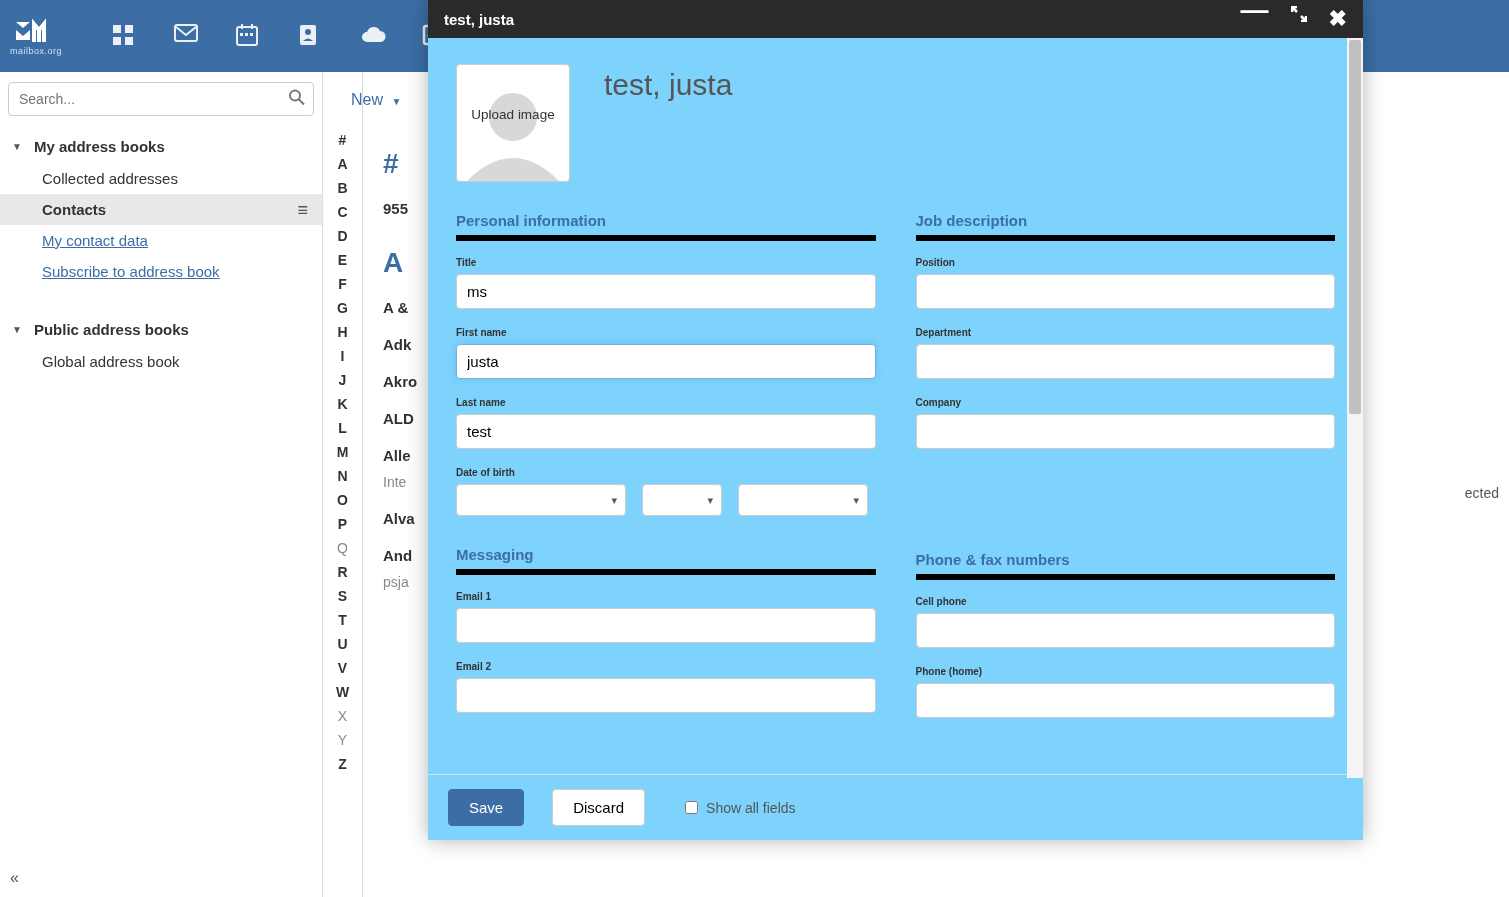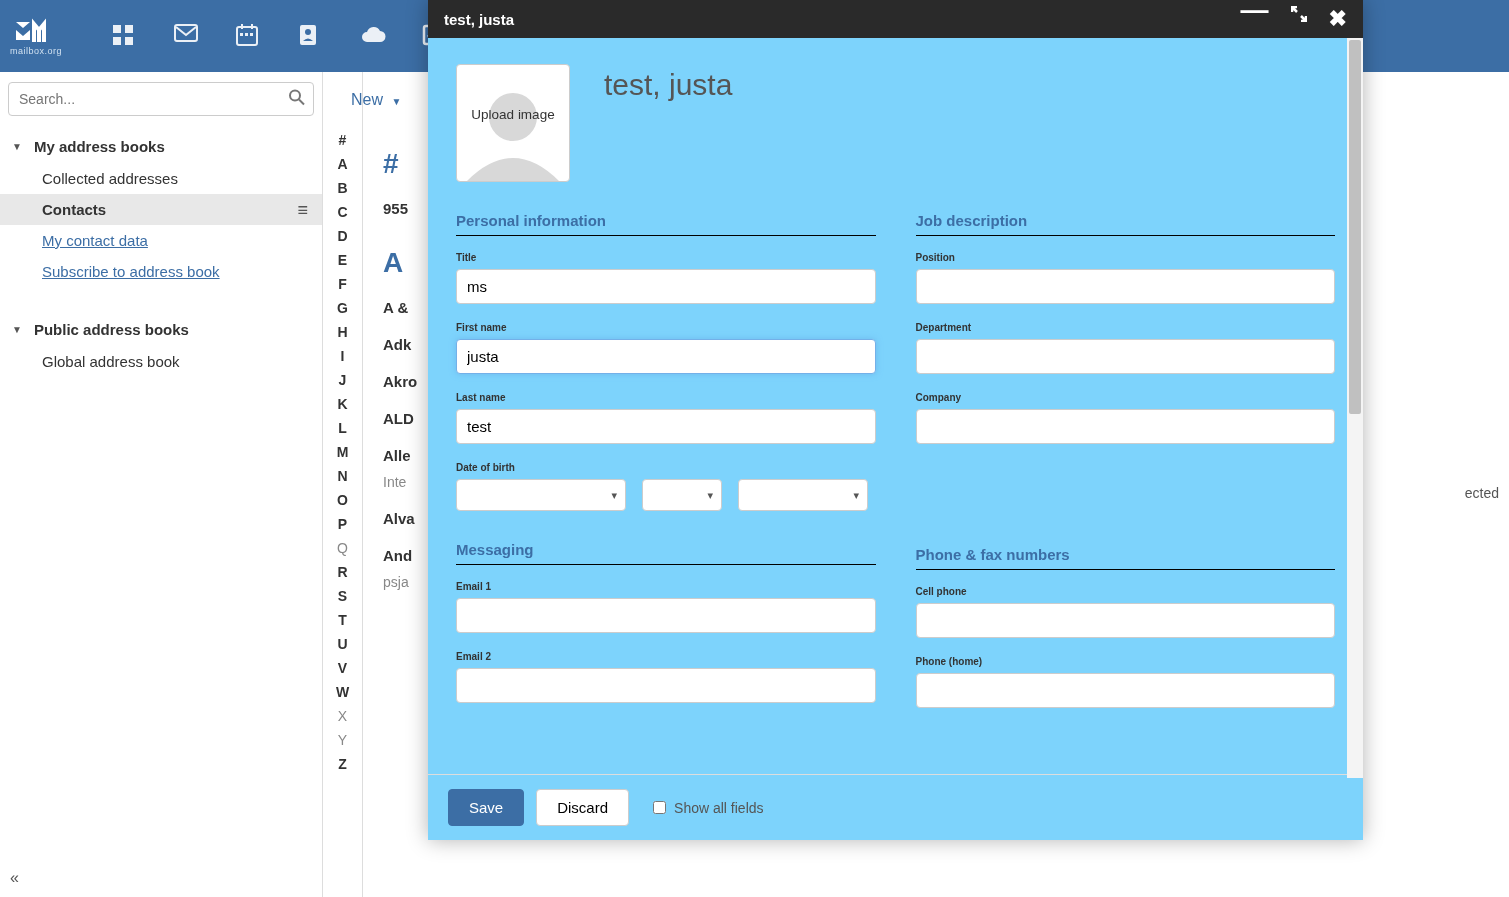--- a/index.html
+++ b/index.html
@@ -42,29 +42,29 @@
 .float-header-actions { margin-left: auto; display: flex; gap: 22px; }
 .fh-icon { color: #fff; cursor: pointer; font-weight: 700; }
 .float-body { flex: 1; overflow-y: auto; padding: 26px 28px 10px; position: relative; }
 .contact-top { display: flex; align-items: flex-start; gap: 34px; margin-bottom: 30px; }
 .avatar-box { width: 114px; height: 118px; border: 1px solid #ccc; border-radius: 4px; position: relative; background: #fff; cursor: pointer; overflow: hidden; }
 .avatar-placeholder { position: absolute; bottom: 0; left: 50%; transform: translateX(-50%); }
 .avatar-label { position: absolute; top: 42px; width: 100%; text-align: center; font-size: 13.5px; color: #333; z-index: 2; }
 .contact-name { font-size: 30px; color: #555; font-weight: 400; margin-top: 4px; }
 .form-cols { display: flex; gap: 40px; }
 .form-col { flex: 1; }
-.section-title { color: #3c6ea5; font-weight: 700; font-size: 15px; padding-bottom: 6px; border-bottom: 1px solid #000000; margin-bottom: 16px; }
+.section-title { color: #3c6ea5; font-weight: 700; font-size: 15px; padding-bottom: 6px; border-bottom: 6px solid #000000; margin-bottom: 16px; }
 .field-label { font-weight: 700; font-size: 10px; margin-bottom: 6px; }
 .field-input { width: 100%; padding: 8px 10px; border: 1px solid #ccc; border-radius: 4px; font-size: 15px; margin-bottom: 18px; }
 .field-input.focused { border-color: #74b0e8; box-shadow: 0 0 6px rgba(100,170,230,0.6); outline: none; }
 .dob-row { display: flex; gap: 16px; margin-bottom: 30px; }
 .dob-select { border: 1px solid #ccc; border-radius: 4px; padding: 7px 10px; font-size: 14px; background: #fff; position: relative; cursor: pointer; }
 .dob-select::after { content: "▾"; position: absolute; right: 8px; top: 50%; transform: translateY(-50%); color: #555; font-size: 11px; }
 .dob1 { width: 170px; } .dob2 { width: 80px; } .dob3 { width: 130px; }
-.float-footer { border-top: 1px solid #ddd; padding: 14px 20px; display: flex; align-items: center; gap: 12px; }
+.float-footer { border-top: 1px solid #ddd; padding: 14px 20px; display: flex; align-items: center; gap: 28px; }
 .btn { padding: 9px 20px; border-radius: 4px; font-size: 15px; cursor: pointer; border: 1px solid #ccc; background: #fff; }
 .btn.primary { background: #3c6ea5; color: #fff; border-color: #3c6ea5; }
 .show-all { margin-left: 12px; display: flex; align-items: center; gap: 8px; color: #555; }
 .scrollbar-track { position: absolute; right: 0; top: 38px; bottom: 62px; width: 16px; background: #f4f4f4; }
 .scrollbar-thumb { position: absolute; right: 2px; top: 2px; width: 12px; height: 374px; background: #c0c0c0; border-radius: 2px; }
 </style>
 </head>
 <body>
 
 <div class="topbar">

